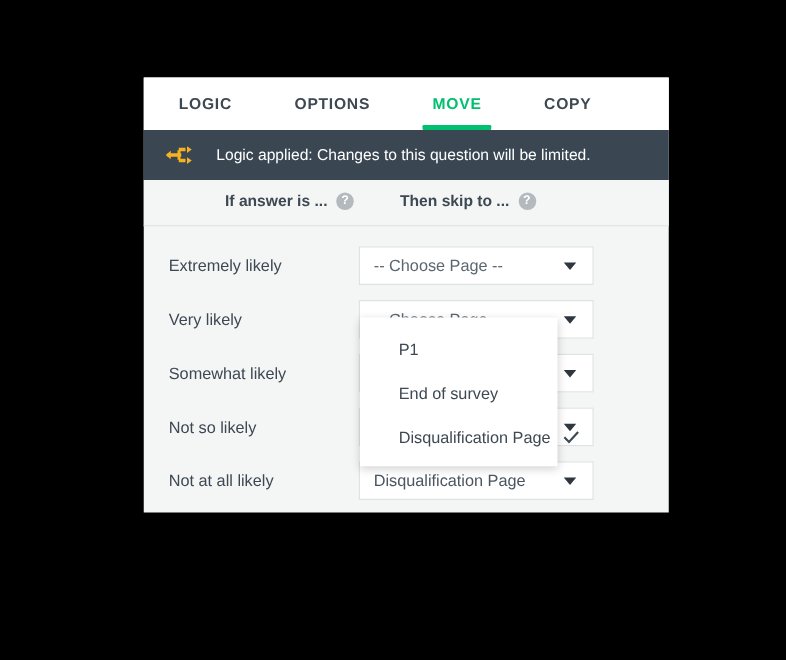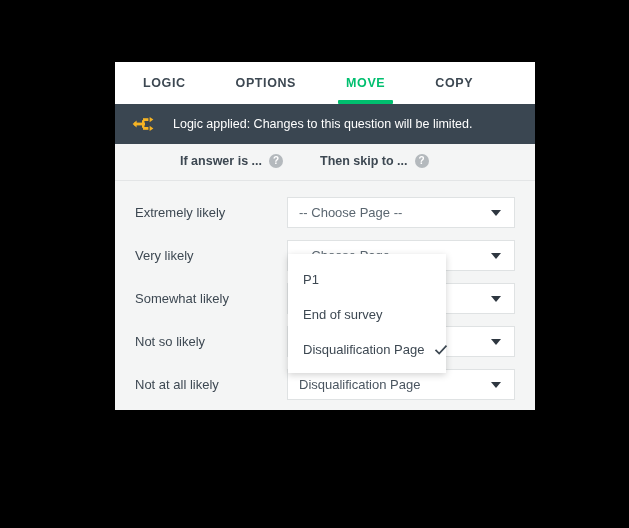--- a/index.html
+++ b/index.html
@@ -131,21 +131,21 @@
   .row-label {
     position: absolute;
     left: 20px;
     font-size: 13px;
     color: #3d4852;
     white-space: nowrap;
   }
   .select {
     position: absolute;
     left: 172px;
-    width: 228px;
+    width: 188px;
     height: 31px;
     background: #ffffff;
     border: 1px solid #dfe2e3;
     box-sizing: border-box;
     display: flex;
     align-items: center;
     cursor: pointer;
   }
   .select-value {
     font-size: 13px;
@@ -168,21 +168,21 @@
 
   
   .menu {
     position: absolute;
     left: 173px;
     top: 192px;
     width: 158px;
     background: #ffffff;
     box-shadow: 0 2px 7px rgba(0,0,0,0.18);
     z-index: 40;
-    padding: 8px 0 6px 0;
+    padding: 8px 0 6px 16px;
     box-sizing: border-box;
   }
   .menu-item {
     height: 35px;
     display: flex;
     align-items: center;
     padding-left: 15px;
     font-size: 13px;
     color: #3d4852;
     cursor: pointer;

